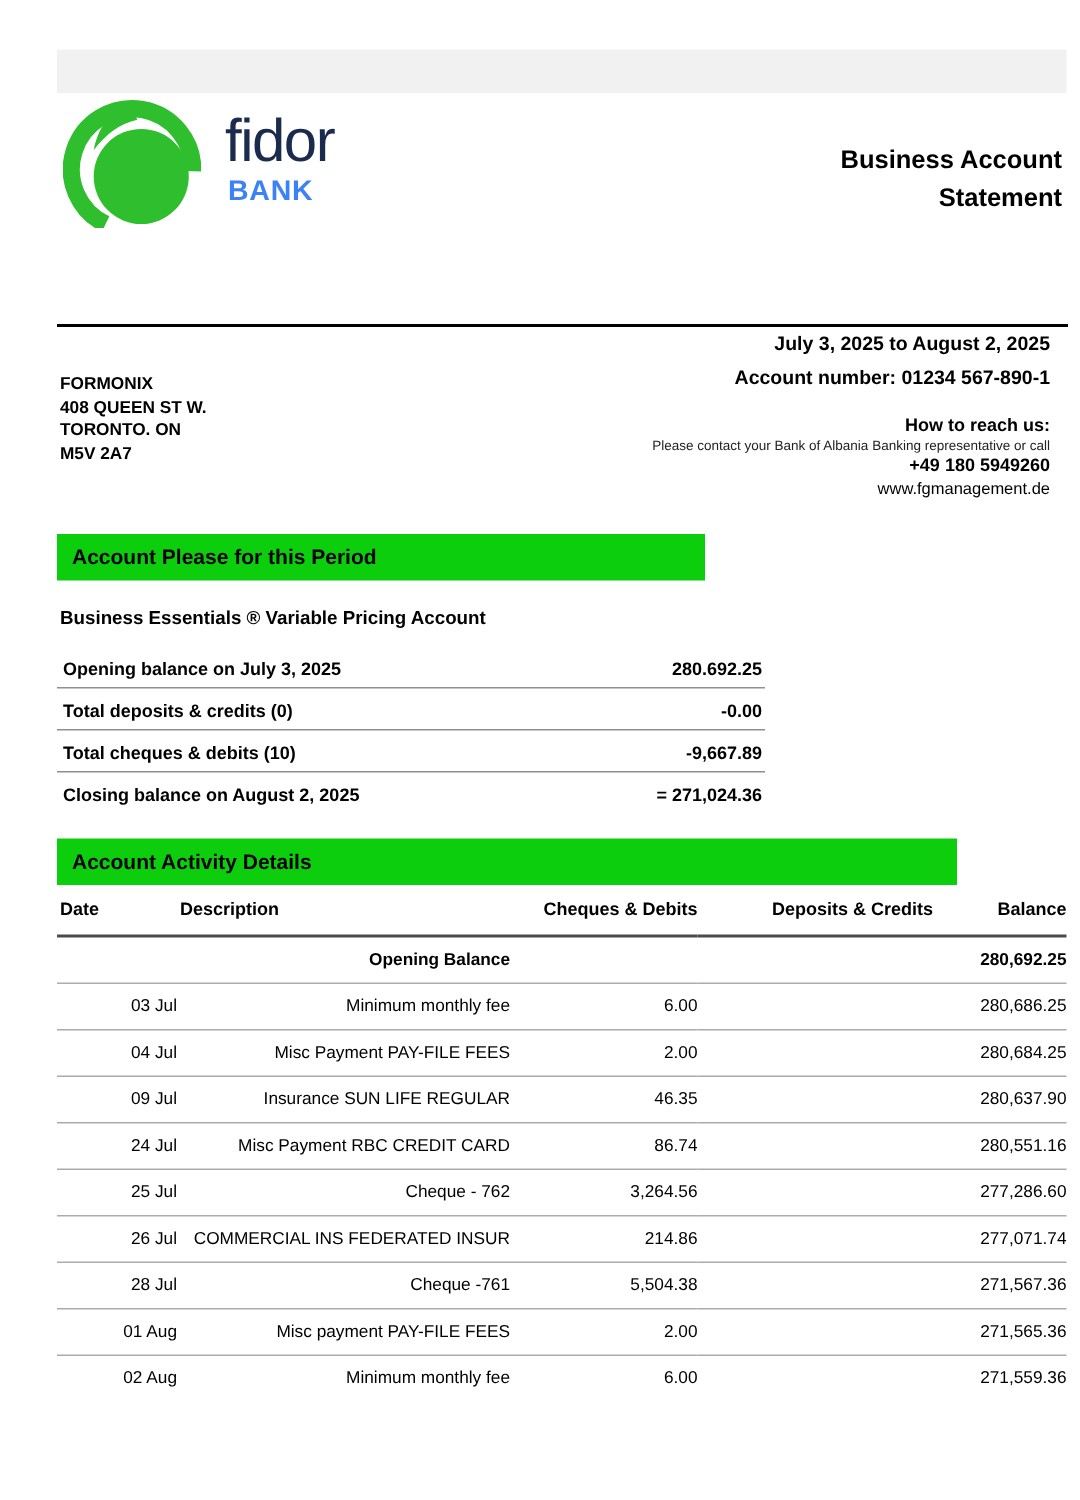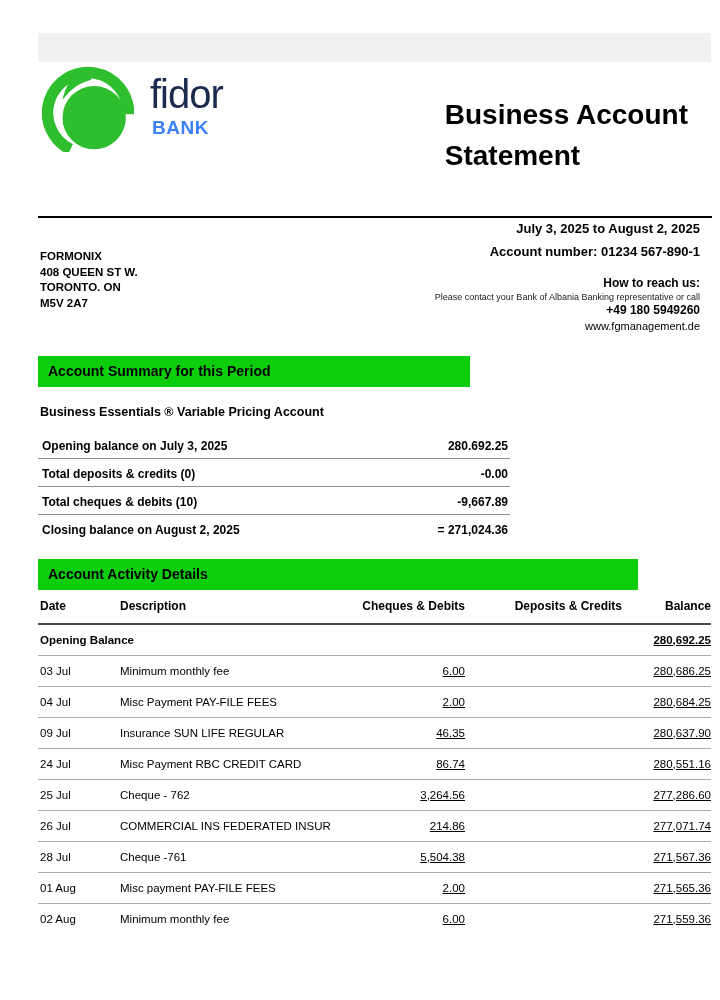--- a/index.html
+++ b/index.html
@@ -12,21 +12,21 @@
   .topbar { position:absolute; left:38px; top:33px; width:673px; height:29px; background:#f1f1f1; }
 
   
   .brand { position:absolute; left:42px; top:64px; display:flex; align-items:flex-start; }
   .brand svg { width:92px; height:88px; }
   .brand-text { margin-left:16px; margin-top:10px; }
   .brand-name { font-size:40px; line-height:1; font-weight:500; letter-spacing:-1px; }
   .brand-sub { font-size:19px; font-weight:bold; letter-spacing:0.5px; margin-top:3px; margin-left:2px; }
 
   
-  .doc-title { position:absolute; top:95px; right:32px; text-align:left; font-size:28px; font-weight:bold; line-height:1.45; }
+  .doc-title { position:absolute; top:95px; right:12px; text-align:right; font-size:17px; font-weight:bold; line-height:1.45; }
 
   .rule { position:absolute; left:38px; top:216px; width:674px; border-top:2px solid #000; }
 
   .period  { position:absolute; top:221px; right:20px; font-size:13px; font-weight:bold; }
   .acct    { position:absolute; top:244px; right:20px; font-size:13px; font-weight:bold; }
 
   .address { position:absolute; left:40px; top:249px; font-size:11.5px; font-weight:bold; line-height:1.35; }
 
   .contact { position:absolute; top:276px; right:20px; text-align:right; line-height:1.3; }
   .contact .c-head { font-size:12px; font-weight:bold; }
@@ -41,22 +41,22 @@
   .product { position:absolute; left:40px; top:405px; font-size:12.5px; font-weight:bold; }
 
   .summary-table { position:absolute; left:38px; top:431px; width:472px; }
   .summary-row { display:flex; justify-content:space-between; align-items:baseline;
     padding:8px 2px 5px 4px; border-bottom:1px solid #8f8f8f; font-size:12px; font-weight:bold; }
   .summary-row.last { border-bottom:none; }
 
   table.activity { position:absolute; left:38px; top:590px; width:673px; border-collapse:collapse; font-size:11.5px; }
   table.activity th { font-size:12px; font-weight:bold; text-align:left; padding:9px 0 10px 2px; border-bottom:2px solid #4a4a4a; }
   table.activity th.num { text-align:right; padding-right:0; }
-  table.activity td { height:31px; vertical-align:middle; padding:0 0 0 2px; border-bottom:1px solid #ababab; }
-  table.activity td.num { text-align:right; padding-left:0;text-decoration:underline; }
+  table.activity td { height:31px; vertical-align:middle; padding:0 0 0 2px; border-bottom:1px solid #ababab;text-align:right; }
+  table.activity td.num { text-align:right; padding-left:0; }
   table.activity tr.opening td { font-weight:bold; }
   table.activity tbody tr:last-child td { border-bottom:none; }
 </style>
 </head>
 <body>
 
 <div class="page">
 
   <div class="topbar" style="background: rgb(241, 241, 241);"></div>
 
@@ -89,21 +89,21 @@
     <div>M5V 2A7</div>
   </div>
 
   <div class="contact">
     <div class="c-head">How to reach us:</div>
     <div class="c-line">Please contact your Bank of Albania Banking representative or call</div>
     <div class="c-phone">+49 180 5949260</div>
     <div class="c-site">www.fgmanagement.de</div>
   </div>
 
-  <div class="section-bar summary-bar" style="background: rgb(12, 206, 12);">Account Summary for this Period</div>
+  <div class="section-bar summary-bar" style="background: rgb(12, 206, 12);">Account Please for this Period</div>
 
   <div class="product">Business Essentials ® Variable Pricing Account</div>
 
   <div class="summary-table">
   <div class="summary-row">
     <span class="s-label">Opening balance on July 3, 2025</span>
     <span class="s-value">280.692.25</span>
   </div>
 
   <div class="summary-row">

